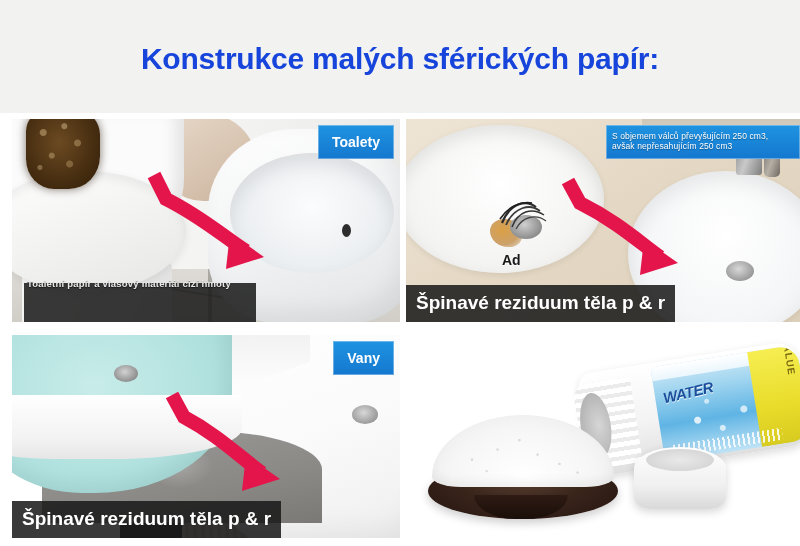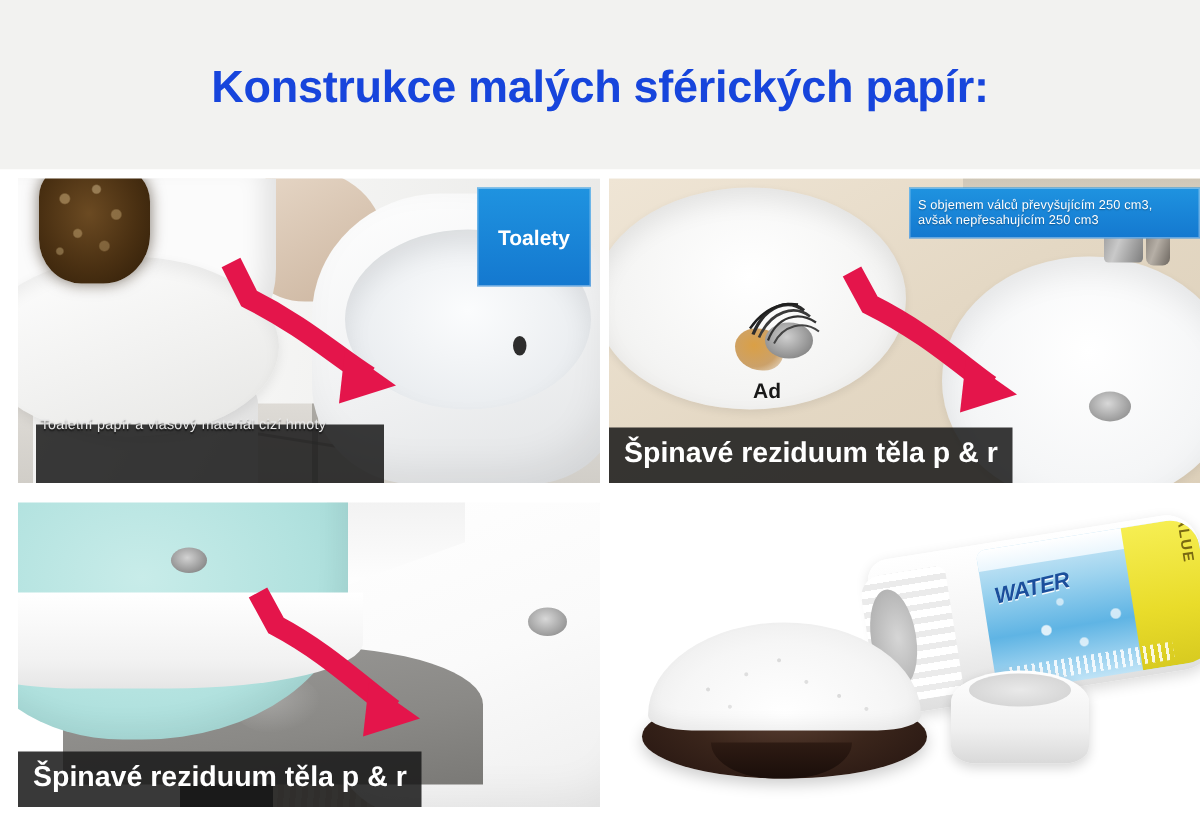--- a/index.html
+++ b/index.html
@@ -59,21 +59,21 @@
     inset: 0;
   }
 
   
   .badge {
     position: absolute;
     background: linear-gradient(180deg, #1f93e0 0%, #1478cf 100%);
     color: #ffffff;
     font-size: 14px;
     font-weight: bold;
-    padding: 25px 14px;
+    padding: 9px 14px;
     line-height: 1.15;
     box-shadow: 0 0 0 1px rgba(255,255,255,0.35) inset;
   }
   .badge.small-note {
     font-size: 8.5px;
     font-weight: normal;
     padding: 7px 8px 7px 6px;
     letter-spacing: 0.1px;
     text-shadow: 0 1px 1px rgba(0,0,0,0.35);
   }
@@ -98,21 +98,21 @@
     left: 0; top: 5px;
     width: 232px; height: 39px;
     background: rgba(24,24,24,0.86);
   }
   .cap-line-top {
     position: absolute;
     left: 3px; top: 0px;
     width: 230px;
     color: #e9e9e9;
     font-size: 9.5px;
-    font-weight: normal;
+    font-weight: bold;
     line-height: 12px;
     letter-spacing: 0.2px;
     text-shadow: 0 1px 1px rgba(0,0,0,0.6);
   }
   .cap-line-big {
     position: absolute;
     left: 10px; top: 20px;
     color: #ffffff;
     font-size: 15px;
     font-weight: bold;
@@ -491,20 +491,21 @@
       <div class="tb-dirty-tub"></div>
       <div class="tb-dirty-lip"></div>
       <div class="tb-dirty-drain"></div>
     </div>
 
     <svg class="arrow-svg" style="left:150px; top:48px;" width="140" height="110" viewBox="0 0 140 110">
       <path d="M10 12 L22 34 C56 52 78 74 100 90" stroke="#e4154b" stroke-width="14" fill="none" stroke-linecap="butt"></path>
       <polygon points="84,72 118,96 80,108" fill="#e4154b"></polygon>
     </svg>
 
+    <div class="badge" style="right:6px; top:6px;">Vany</div>
 
     <div class="caption-bar" style="left:0px; bottom:0px;">Špinavé reziduum těla p &amp; r</div>
   </div>
 
   <div class="panel" id="panel-product">
     <div class="photo prod-scene">
       <div class="pr-bottle">
         <div class="pr-bottle-body"></div>
         <div class="pr-label">
           <div class="pr-label-white-top"></div>

